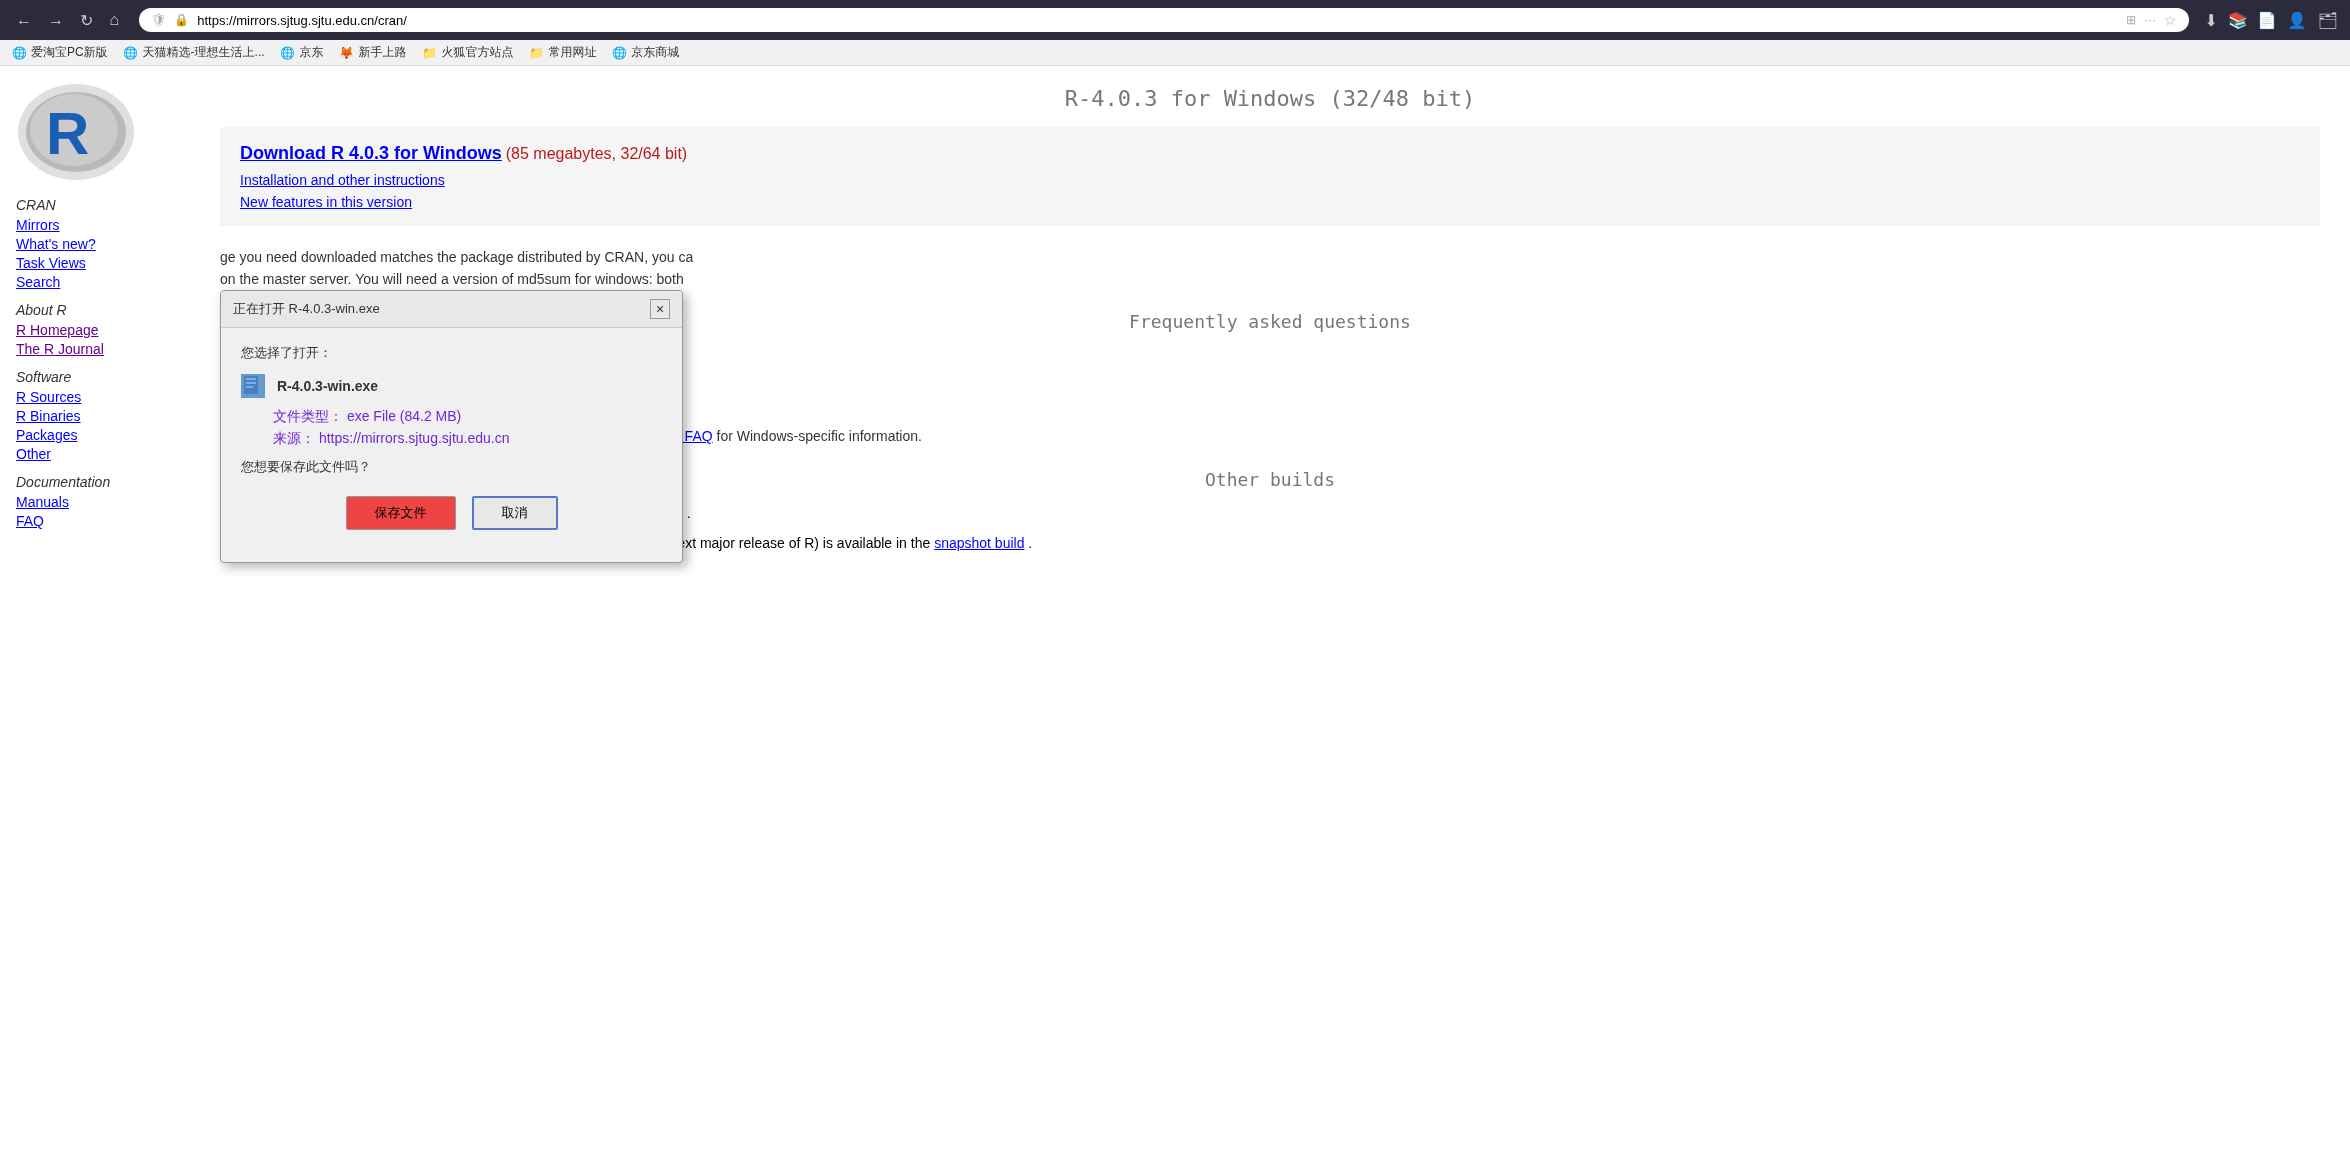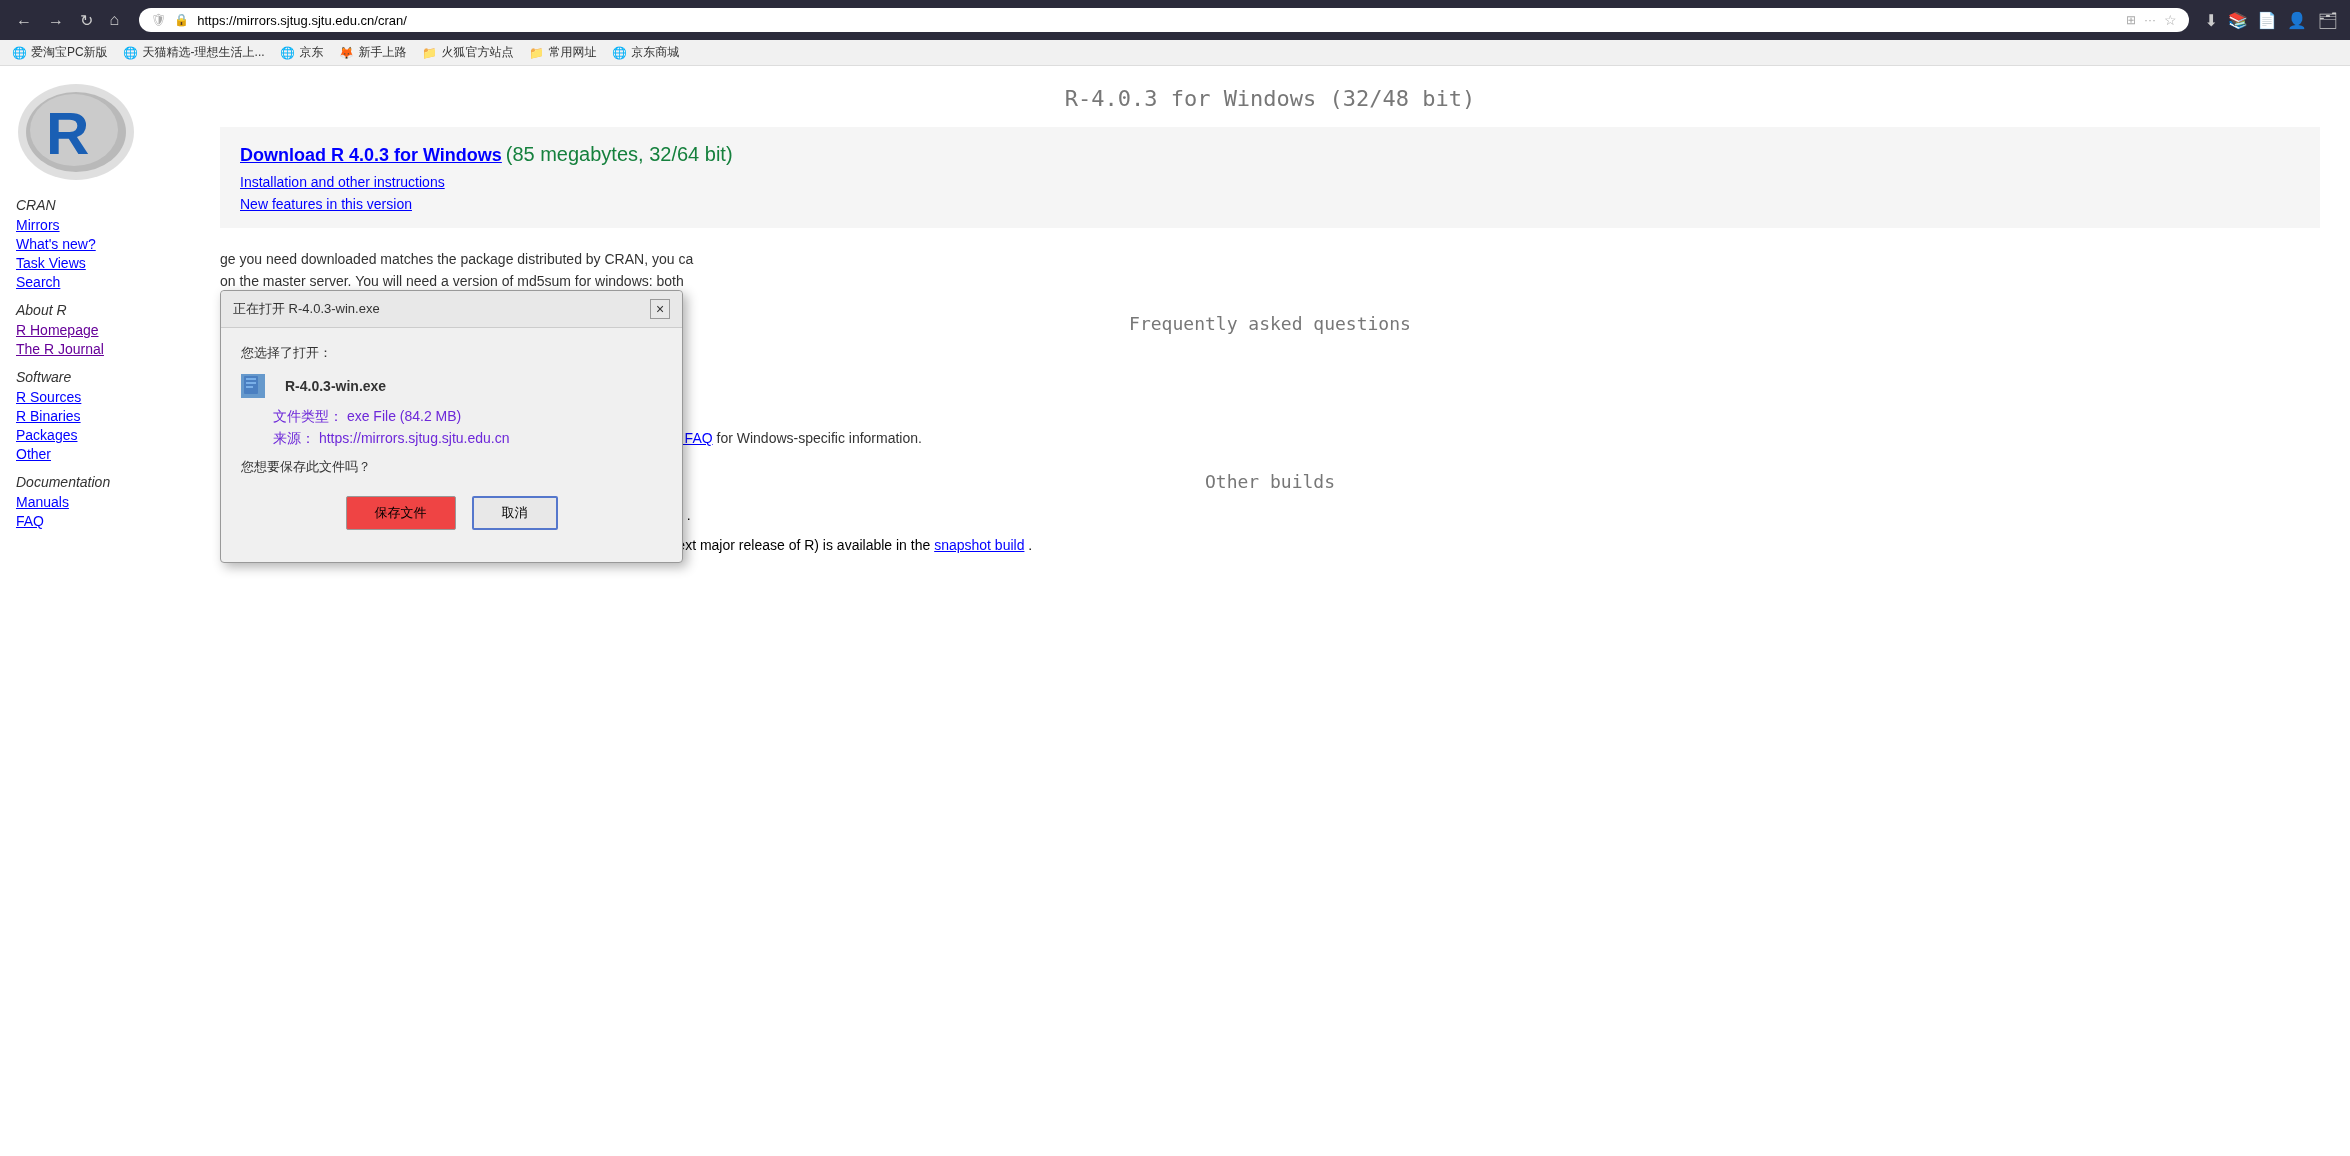--- a/index.html
+++ b/index.html
@@ -114,22 +114,22 @@
       margin-bottom: 20px;
     }
     .download-link {
       color: #00f;
       text-decoration: underline;
       font-size: 18px;
       font-weight: bold;
       cursor: pointer;
     }
     .download-size {
-      font-size: 20px;
-      color: #15803d;
+      font-size: 16px;
+      color: #b91c1c;
     }
     .download-sub-link {
       display: block;
       color: #00f;
       text-decoration: underline;
       font-size: 14px;
       margin-top: 6px;
       cursor: pointer;
     }
     .verify-text {
@@ -219,21 +219,21 @@
       padding: 16px 20px;
     }
     .dialog-prompt {
       font-size: 13px;
       color: #333;
       margin-bottom: 12px;
     }
     .dialog-file-row {
       display: flex;
       align-items: center;
-      gap: 20px;
+      gap: 12px;
       margin-bottom: 10px;
     }
     .file-icon {
       width: 24px;
       height: 24px;
       background: #4a90d9;
       display: flex;
       align-items: center;
       justify-content: center;
       color: white;

